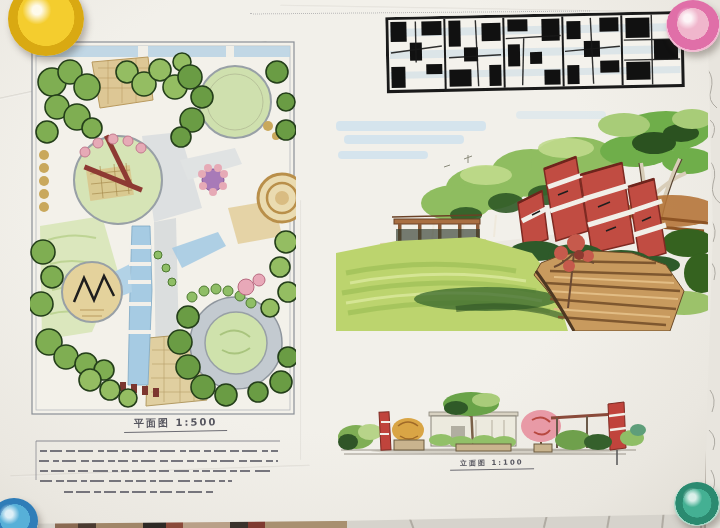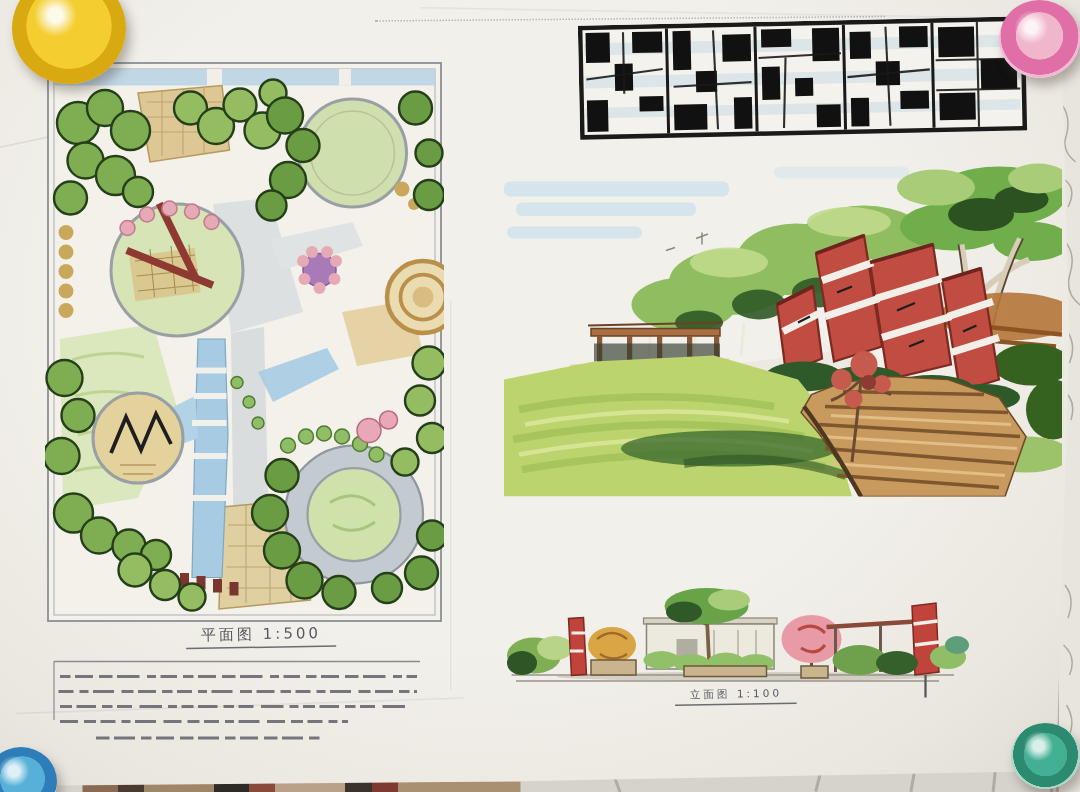--- a/index.html
+++ b/index.html
@@ -1,16 +1,16 @@
 <!DOCTYPE html>
 <html><head>
 <meta charset="utf-8">
 <style>
   html,body{margin:0;padding:0;background:#b9b5ae;font-family:"DejaVu Sans",sans-serif;}
-  #photo{position:relative;width:720px;height:528px;overflow:hidden;background:#d9d6d0;}
+  #photo{position:relative;width:720px;height:528px;overflow:hidden;background:#d9d6d0;font-weight:bold;}
 
   
   .tiles{position:absolute;left:0;top:470px;width:720px;height:58px;background:#d6d3cc;}
   .grout{position:absolute;width:2px;background:rgba(150,145,135,.6);}
   .bottom-strip{position:absolute;left:55px;top:521px;width:292px;height:7px;
     background:linear-gradient(90deg,#8a6a52 0 8%,#4a3a30 8% 14%,#a08668 14% 30%,#2e2a26 30% 38%,#8a4a3a 38% 44%,#b9a088 44% 60%,#3a322c 60% 66%,#7e3a30 66% 72%,#a89070 72% 100%);}
   .sketch-strip{position:absolute;left:704px;top:0;width:16px;height:528px;background:#e8e5de;
     border-left:2px solid rgba(140,132,120,.55);}
 
   

